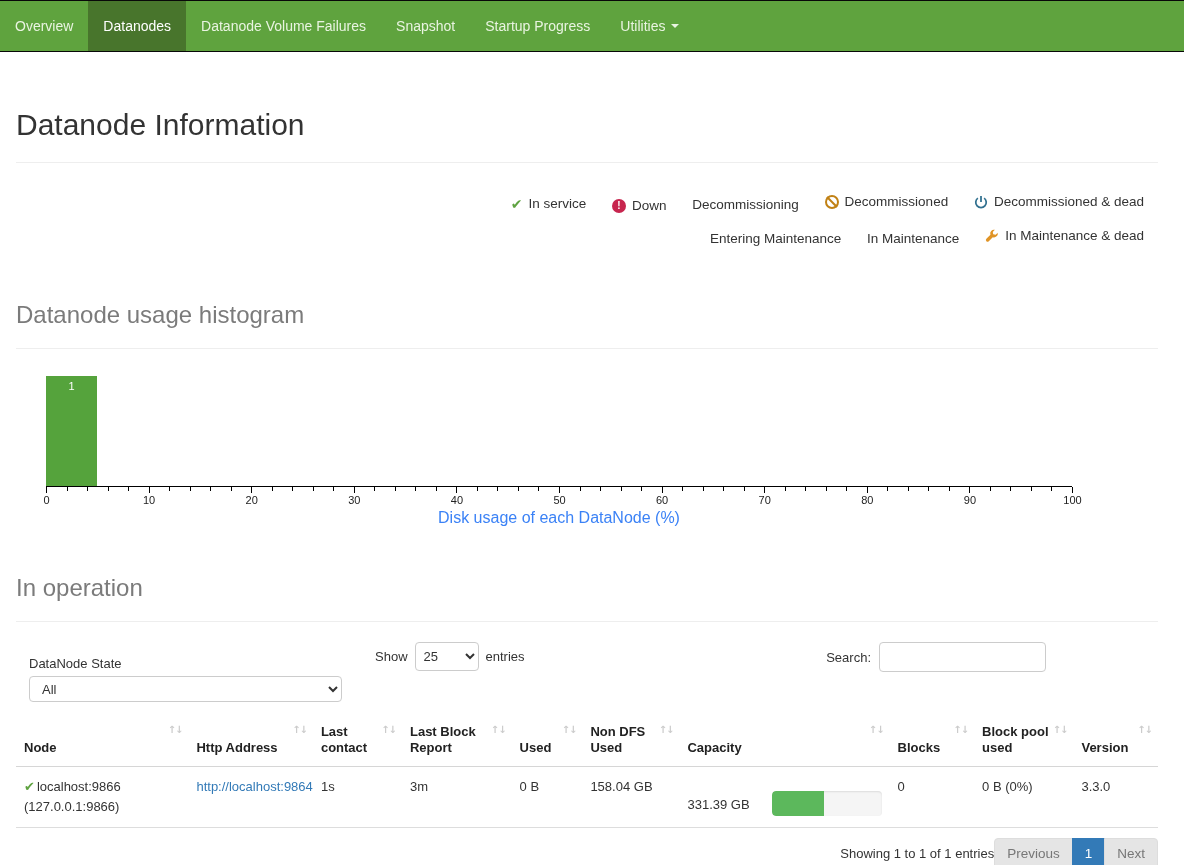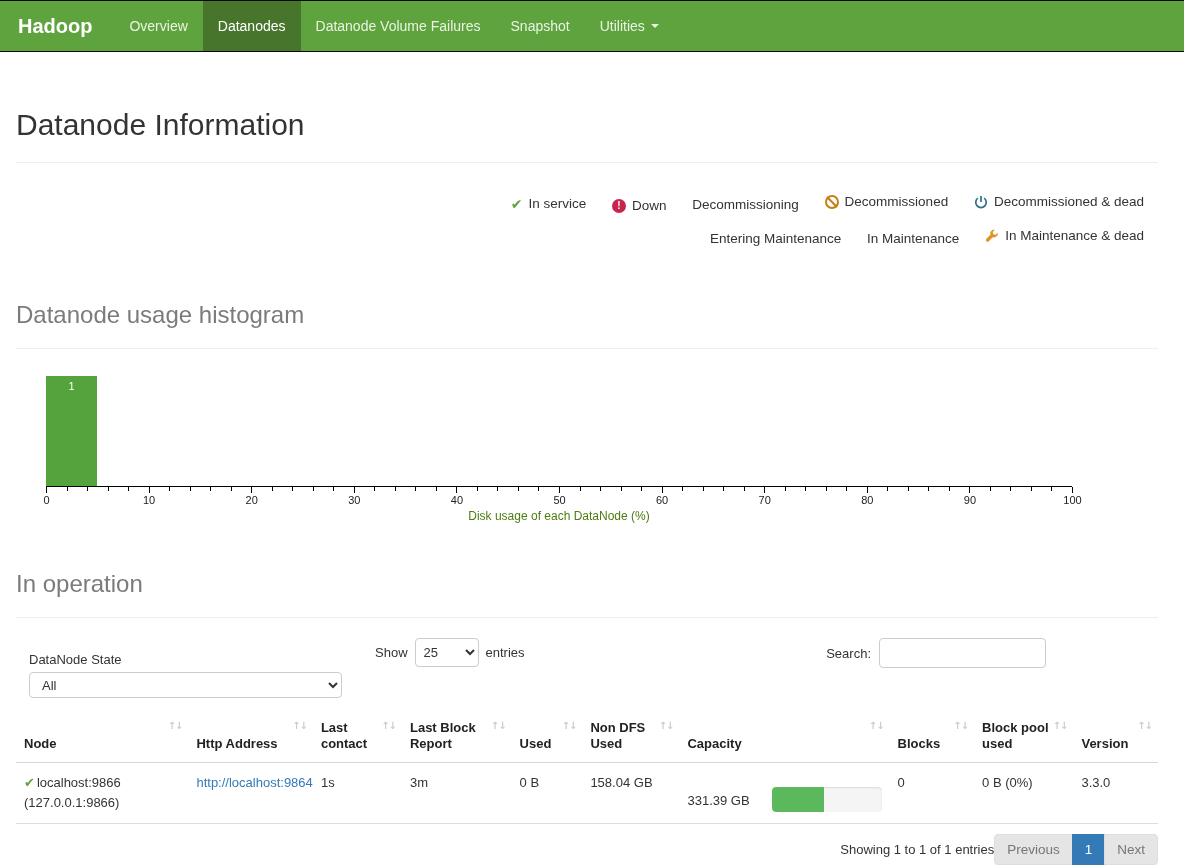--- a/index.html
+++ b/index.html
@@ -45,21 +45,21 @@
   .chart-wrap { margin-left:30px; width:1026px; margin-top:27px; }
   .plot { position:relative; height:110px; }
   .hist-bar { position:absolute; bottom:0; top:0; }
   .hist-bar .bar-label { position:absolute; top:4px; left:0; right:0; text-align:center;
     color:#fff; font-size:11px; }
   .x-axis { position:relative; border-top:1px solid #000; height:22px; }
   .x-axis .tick { position:absolute; top:0; width:1px; height:4px; background:#000; }
   .x-axis .tick.tick-major { height:6px; }
   .tick-label { position:absolute; top:7px; left:50%; transform:translateX(-50%);
     font-size:11px; color:#222; }
-  .axis-caption { text-align:center; font-size:12px; color:#4d7c0f; margin-top:1px; }
+  .axis-caption { text-align:center; font-size:16px; color:#3b82f6; margin-top:1px; }
 
   
   .controls { margin-top:20px; display:flex; align-items:flex-start; padding-left:13px; }
   .field-label { font-size:13px; color:#333; margin-bottom:5px;margin-top:14px; }
   select { font-family:inherit; font-size:13px; color:#333; border:1px solid #ccc; border-radius:4px;
     background:#fff; }
   .state-select { width:313px; height:26px; padding:0 8px; }
   .show-group { display:flex; align-items:center; margin-left:33px; font-size:13px; color:#333; }
   .entries-select { width:64px; height:29px; margin:0 7px; padding:0 4px; }
   .search-group { margin-left:auto; margin-right:112px; display:flex; align-items:center;
@@ -91,25 +91,25 @@
   .pagination li a { display:block; padding:7px 12px; font-size:13.5px; border:1px solid #ddd;
     background:#e5e5e5; color:#777; text-decoration:none; cursor:pointer; margin-left:-1px; }
   .pagination li:first-child a { border-radius:4px 0 0 4px; margin-left:0; }
   .pagination li:last-child a { border-radius:0 4px 4px 0; }
   .pagination li.active a { background:#337ab7; border-color:#337ab7; color:#fff; }
 </style>
 </head>
 <body>
 
 <nav class="navbar">
-  <a class="brand">Hadoop</a>
   <a class="nav-item">Overview</a>
   <a class="nav-item active">Datanodes</a>
   <a class="nav-item">Datanode Volume Failures</a>
   <a class="nav-item">Snapshot</a>
+  <a class="nav-item">Startup Progress</a>
   <a class="nav-item">
     <span>Utilities</span>
     <span class="caret"></span>
   </a>
 </nav>
 
 <div class="container">
 
   <h1 class="page-title">Datanode Information</h1>
   <hr class="rule">

